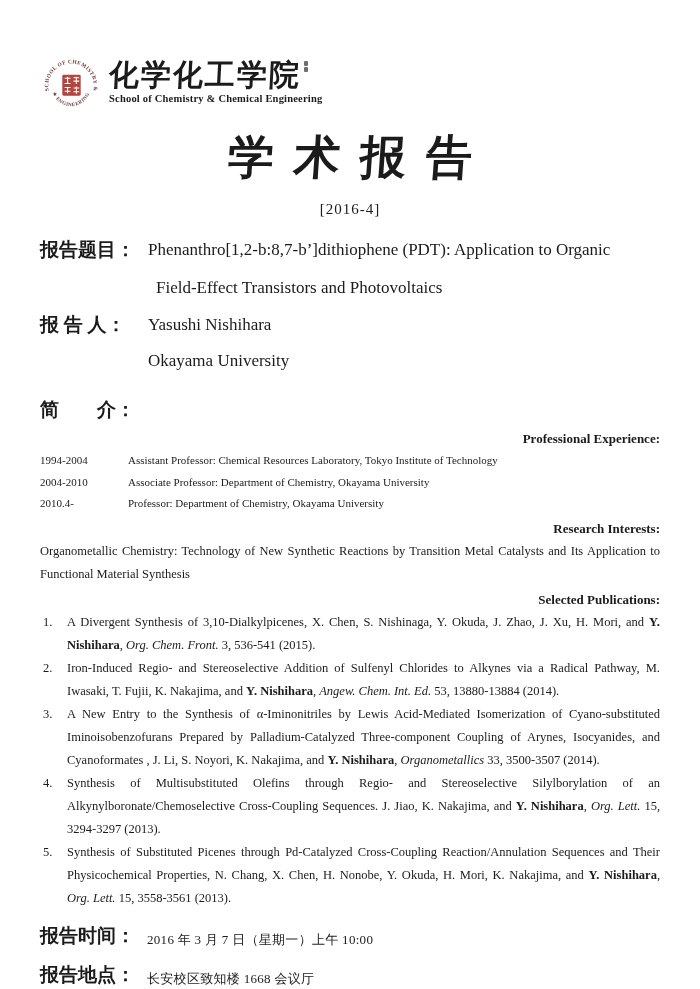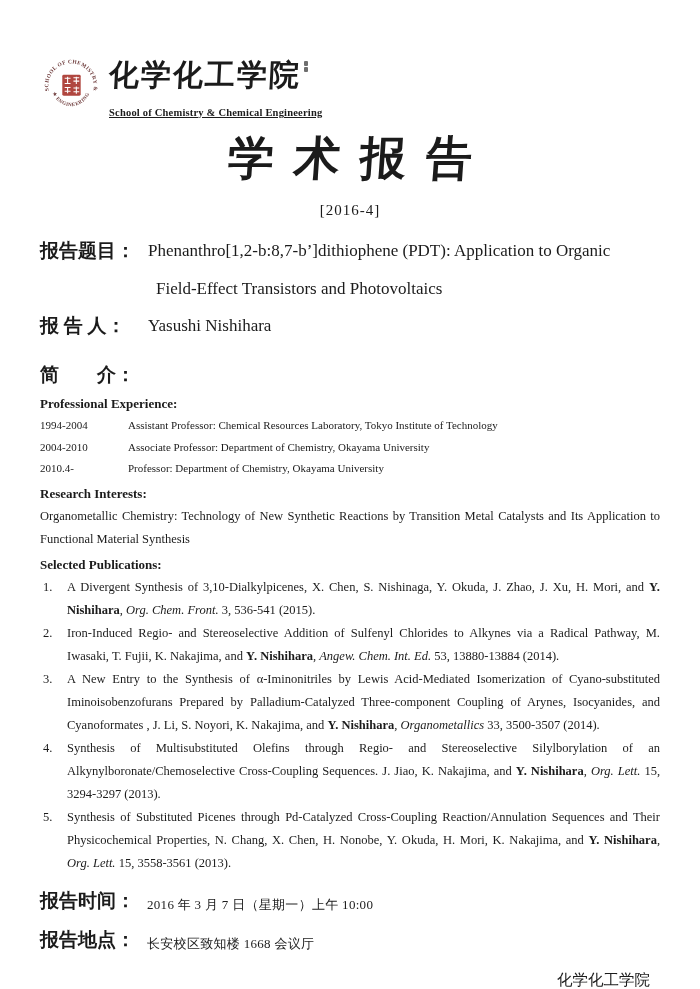--- a/index.html
+++ b/index.html
@@ -11,37 +11,37 @@
   }
   
   .header { display: flex; align-items: flex-start; gap: 7px; padding-top: 55px; }
   .seal { width: 62px; height: 62px; flex: none; }
   .seal-ring { font-family: "Liberation Serif", serif; font-weight: bold; letter-spacing: .45px; }
   .names { padding-top: 3px; }
   .school-zh { font-family: "DejaVu Sans", sans-serif; font-size: 30px; font-weight: bold;
     letter-spacing: 2px; line-height: 34px; display: inline-block; transform: skewX(-3deg); }
   .sig-mark { display: inline-block; vertical-align: top; margin-left: 3px; margin-top: 2px; }
   .sig-mark i { display: block; width: 4px; height: 5px; background: #6e6e6e; margin: 1px 0; border-radius: 1px; }
-  .school-en { font-size: 10.5px; font-weight: bold; margin-top: 15px; letter-spacing: .2px; text-decoration: underline; }
+  .school-en { font-size: 10.5px; font-weight: bold; margin-top: 1px; letter-spacing: .2px; }
   
   .doc-title { text-align: center; font-family: "DejaVu Sans", sans-serif; font-size: 46px;
     font-weight: bold; letter-spacing: 20px; padding-left: 20px; margin-top: 10px; transform: skewX(-4deg); }
   .issue { text-align: center; font-size: 15px; margin-top: 12px; letter-spacing: 1px; }
   
   .f-row { display: flex; }
   .f-label { flex: none; width: 108px; font-family: Liberation Serif, serif; font-weight: bold;
     font-size: 19px; line-height: 38px; white-space: pre; }
   .f-value { font-size: 17px; line-height: 38px; }
   .title-row { margin-top: 13px; }
   .indent2 { padding-left: 8px; }
   .speaker-row .f-label, .speaker-row .f-value { line-height: 36px; }
   .intro-row { margin-top: 16px; }
   .intro-row .f-label { line-height: 30px; }
   
-  .subhead { font-size: 13px; font-weight: bold; line-height: 21px; margin: 3px 0 1px; }
+  .subhead { font-size: 13px; font-weight: bold; line-height: 21px; margin: 3px 0 1px; text-align: right; }
   .exp-row { display: flex; font-size: 11px; line-height: 21.5px; }
   .exp-years { flex: none; width: 88px; }
   .interests { font-size: 12.5px; line-height: 23px; text-align: justify; margin: 0; }
   .pub-list { list-style: none; margin: 1px 0 0; padding: 0; font-size: 12.5px; line-height: 23px; }
   .pub-item { position: relative; padding-left: 27px; text-align: justify; }
   .pub-num { position: absolute; left: 3px; top: 0; }
   
   .sched-row { display: flex; align-items: flex-end; margin-top: 13px; }
   .sched-label { flex: none; font-family: "DejaVu Sans", sans-serif; font-weight: bold;
     font-size: 19px; margin-right: 12px; }
@@ -90,20 +90,21 @@
     <div class="f-value">
       <div>Phenanthro[1,2-b:8,7-b’]dithiophene (PDT): Application to Organic</div>
       <div class="indent2">Field-Effect Transistors and Photovoltaics</div>
     </div>
   </div>
 
   <div class="f-row speaker-row">
     <span class="f-label">报 告 人：</span>
     <div class="f-value">
       <div>Yasushi Nishihara</div>
+      <div>Okayama University</div>
     </div>
   </div>
 
   <div class="f-row intro-row">
     <span class="f-label">简　　介：</span>
   </div>
 
   <div class="profile">
     <p class="subhead">Professional Experience:</p>
     <div>

